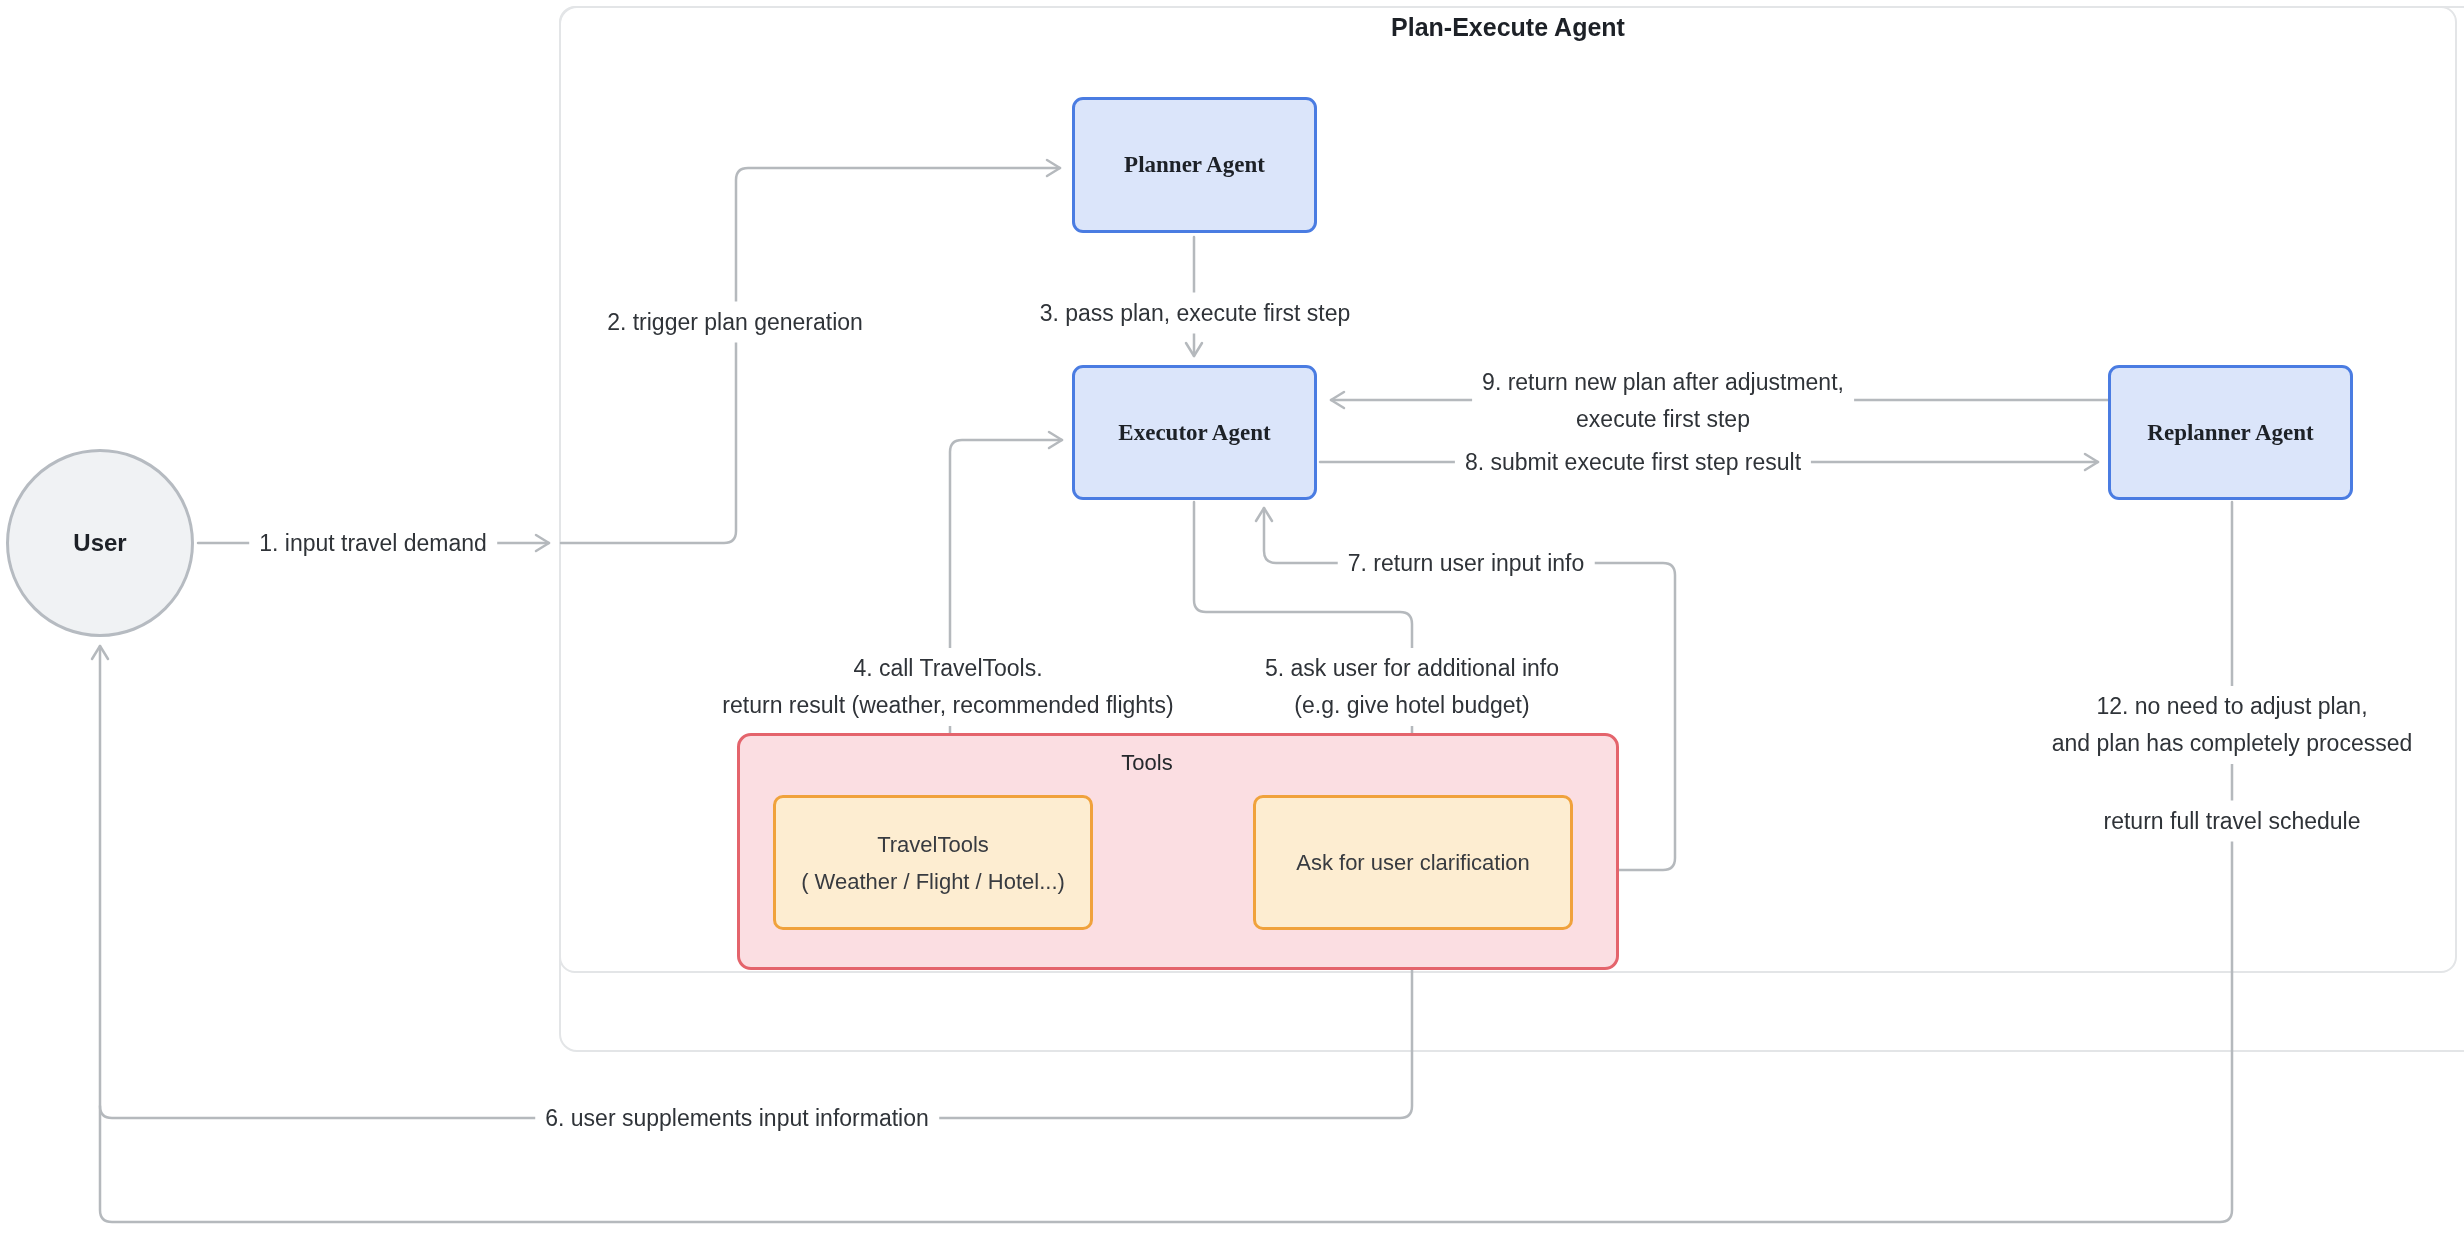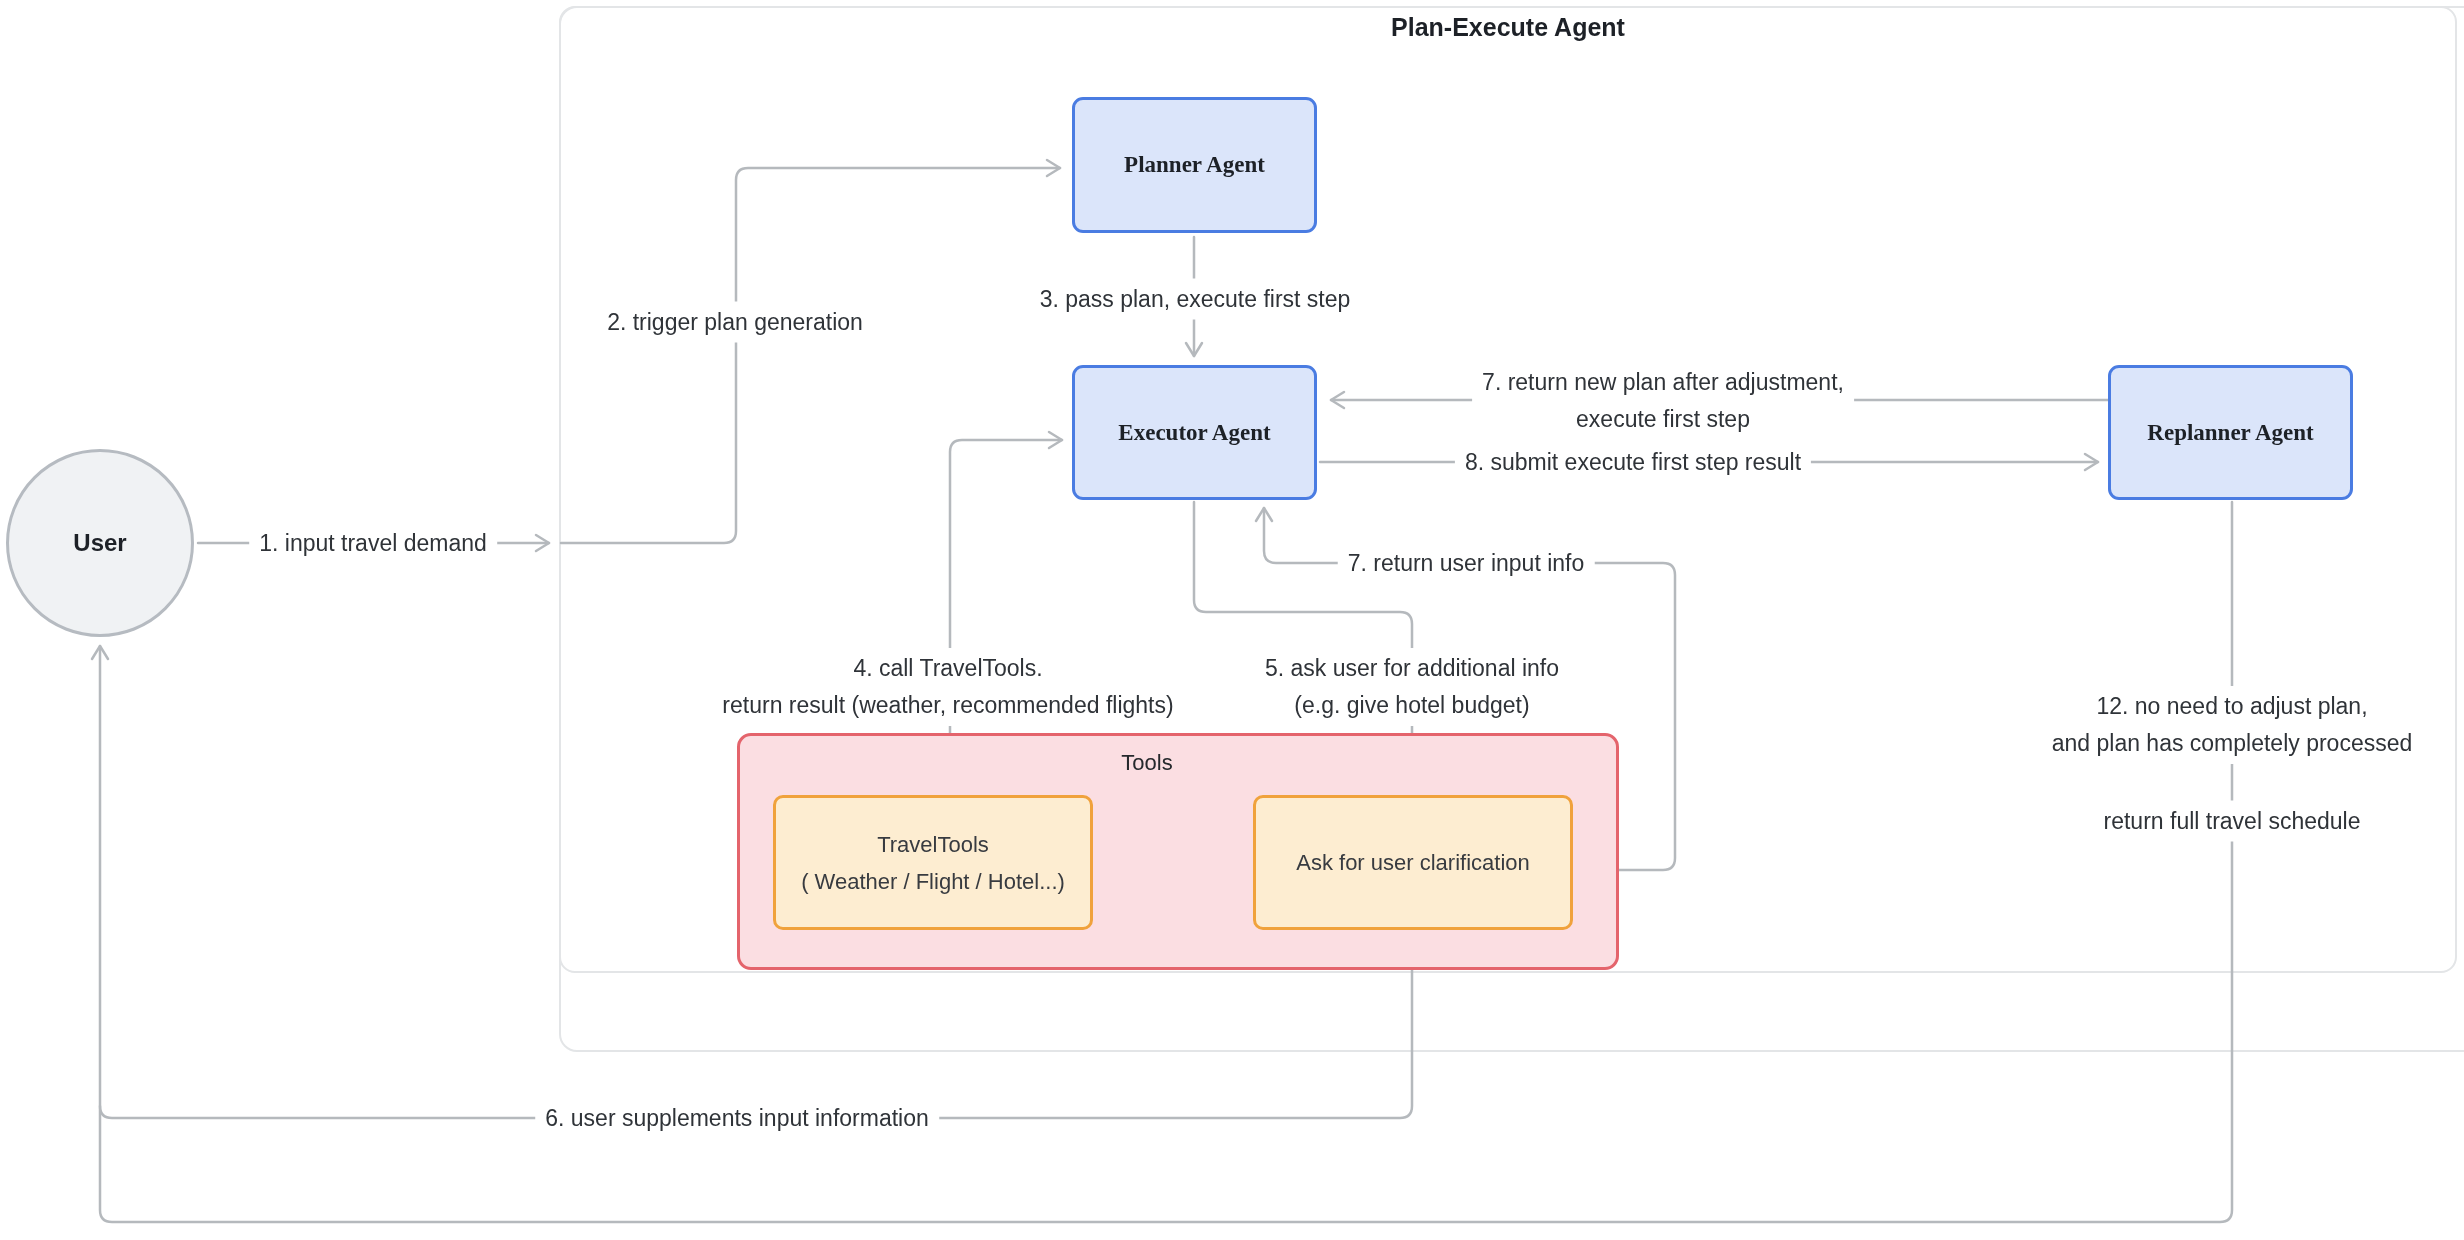--- a/index.html
+++ b/index.html
@@ -110,34 +110,34 @@
   <div class="node toolbox askuser">
     <span>Ask for user clarification</span>
   </div>
   <div class="node toolbox traveltools">
     <span>TravelTools</span>
     <span>( Weather / Flight / Hotel...)</span>
   </div>
 
   <div class="elabel" style="left:373px;top:543px">1. input travel demand</div>
   <div class="elabel" style="left:735px;top:322px">2. trigger plan generation</div>
-  <div class="elabel" style="left:1195px;top:299px">3. pass plan, execute first step</div>
+  <div class="elabel" style="left:1195px;top:313px">3. pass plan, execute first step</div>
   <div class="elabel" style="left:948px;top:687px">
     <span>4. call TravelTools.</span>
     <span>return result (weather, recommended flights)</span>
   </div>
   <div class="elabel" style="left:1412px;top:687px">
     <span>5. ask user for additional info</span>
     <span>(e.g. give hotel budget)</span>
   </div>
   <div class="elabel" style="left:737px;top:1118px">6. user supplements input information</div>
   <div class="elabel" style="left:1466px;top:563px">7. return user input info</div>
   <div class="elabel" style="left:1633px;top:462px">8. submit execute first step result</div>
   <div class="elabel" style="left:1663px;top:401px">
-    <span>7. return new plan after adjustment,</span>
+    <span>9. return new plan after adjustment,</span>
     <span>execute first step</span>
   </div>
   <div class="elabel" style="left:2232px;top:725px">
     <span>12. no need to adjust plan,</span>
     <span>and plan has completely processed</span>
   </div>
   <div class="elabel" style="left:2232px;top:821px">return full travel schedule</div>
 
 </div>
 

